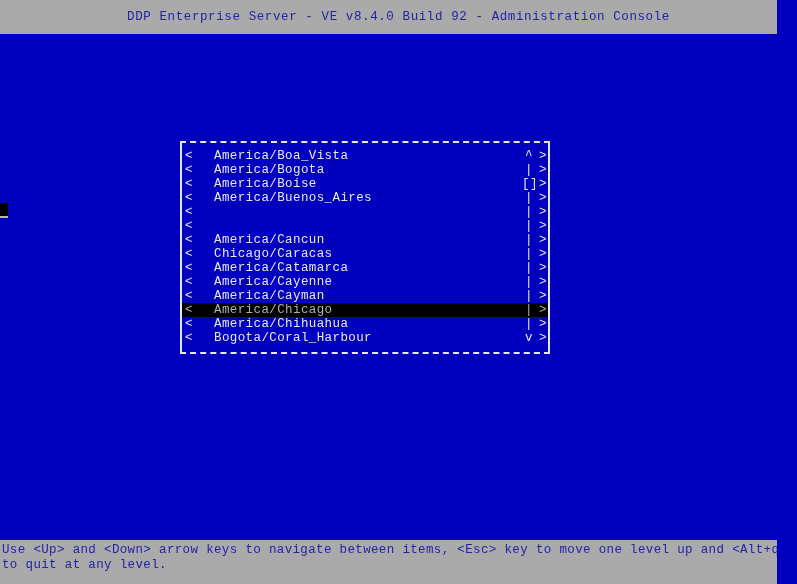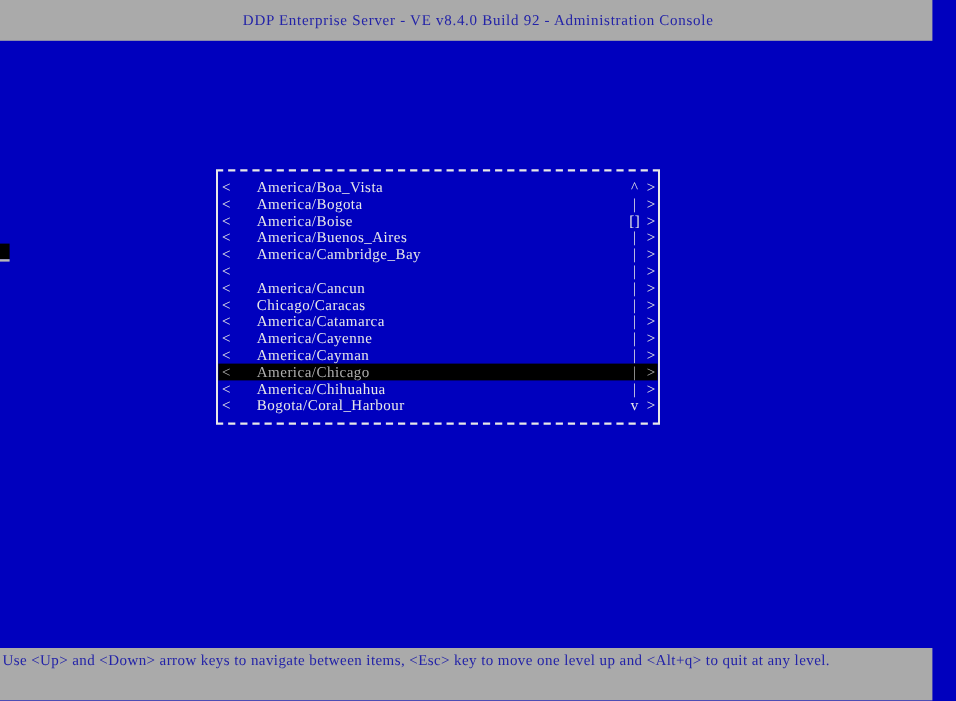--- a/index.html
+++ b/index.html
@@ -6,21 +6,21 @@
     margin: 0;
     padding: 0;
     background: #0000be;
   }
   #screen {
     position: relative;
     width: 777px;
     height: 584px;
     background: #0000be;
     overflow: hidden;
-    font-family: Liberation Serif, serif;
+    font-family: Liberation Mono, monospace;
   }
 
   
   #titlebar {
     position: absolute;
     left: 0; top: 0;
     width: 797px;
     height: 34px;
     background: #aaaaaa;
     display: flex;
@@ -149,21 +149,21 @@
 
   <div id="cursor-block"></div>
   <div id="cursor-underline"></div>
 
   <div id="dialog">
     <div id="menu-list">
         <div class="menu-row"><span class="left-caret">&lt;</span><span class="row-label">America/Boa_Vista</span><span class="scroll-glyph">^</span><span class="right-caret">&gt;</span></div>
         <div class="menu-row"><span class="left-caret">&lt;</span><span class="row-label">America/Bogota</span><span class="scroll-glyph">|</span><span class="right-caret">&gt;</span></div>
         <div class="menu-row"><span class="left-caret">&lt;</span><span class="row-label">America/Boise</span><span class="scroll-glyph">[]</span><span class="right-caret">&gt;</span></div>
         <div class="menu-row"><span class="left-caret">&lt;</span><span class="row-label">America/Buenos_Aires</span><span class="scroll-glyph">|</span><span class="right-caret">&gt;</span></div>
-        <div class="menu-row"><span class="left-caret">&lt;</span><span class="row-label">America/Cambridge_Bay</span><span class="scroll-glyph">|</span><span class="right-caret">&gt;</span></div>
+        <div class="menu-row"><span class="left-caret">&lt;</span><span class="scroll-glyph">|</span><span class="right-caret">&gt;</span></div>
         <div class="menu-row"><span class="left-caret">&lt;</span><span class="scroll-glyph">|</span><span class="right-caret">&gt;</span></div>
         <div class="menu-row"><span class="left-caret">&lt;</span><span class="row-label">America/Cancun</span><span class="scroll-glyph">|</span><span class="right-caret">&gt;</span></div>
         <div class="menu-row"><span class="left-caret">&lt;</span><span class="row-label">Chicago/Caracas</span><span class="scroll-glyph">|</span><span class="right-caret">&gt;</span></div>
         <div class="menu-row"><span class="left-caret">&lt;</span><span class="row-label">America/Catamarca</span><span class="scroll-glyph">|</span><span class="right-caret">&gt;</span></div>
         <div class="menu-row"><span class="left-caret">&lt;</span><span class="row-label">America/Cayenne</span><span class="scroll-glyph">|</span><span class="right-caret">&gt;</span></div>
         <div class="menu-row"><span class="left-caret">&lt;</span><span class="row-label">America/Cayman</span><span class="scroll-glyph">|</span><span class="right-caret">&gt;</span></div>
         <div class="menu-row selected"><div class="hl"></div><span class="left-caret">&lt;</span><span class="row-label">America/Chicago</span><span class="scroll-glyph">|</span><span class="right-caret">&gt;</span></div>
         <div class="menu-row"><span class="left-caret">&lt;</span><span class="row-label">America/Chihuahua</span><span class="scroll-glyph">|</span><span class="right-caret">&gt;</span></div>
         <div class="menu-row"><span class="left-caret">&lt;</span><span class="row-label">Bogota/Coral_Harbour</span><span class="scroll-glyph">v</span><span class="right-caret">&gt;</span></div>
       </div>

